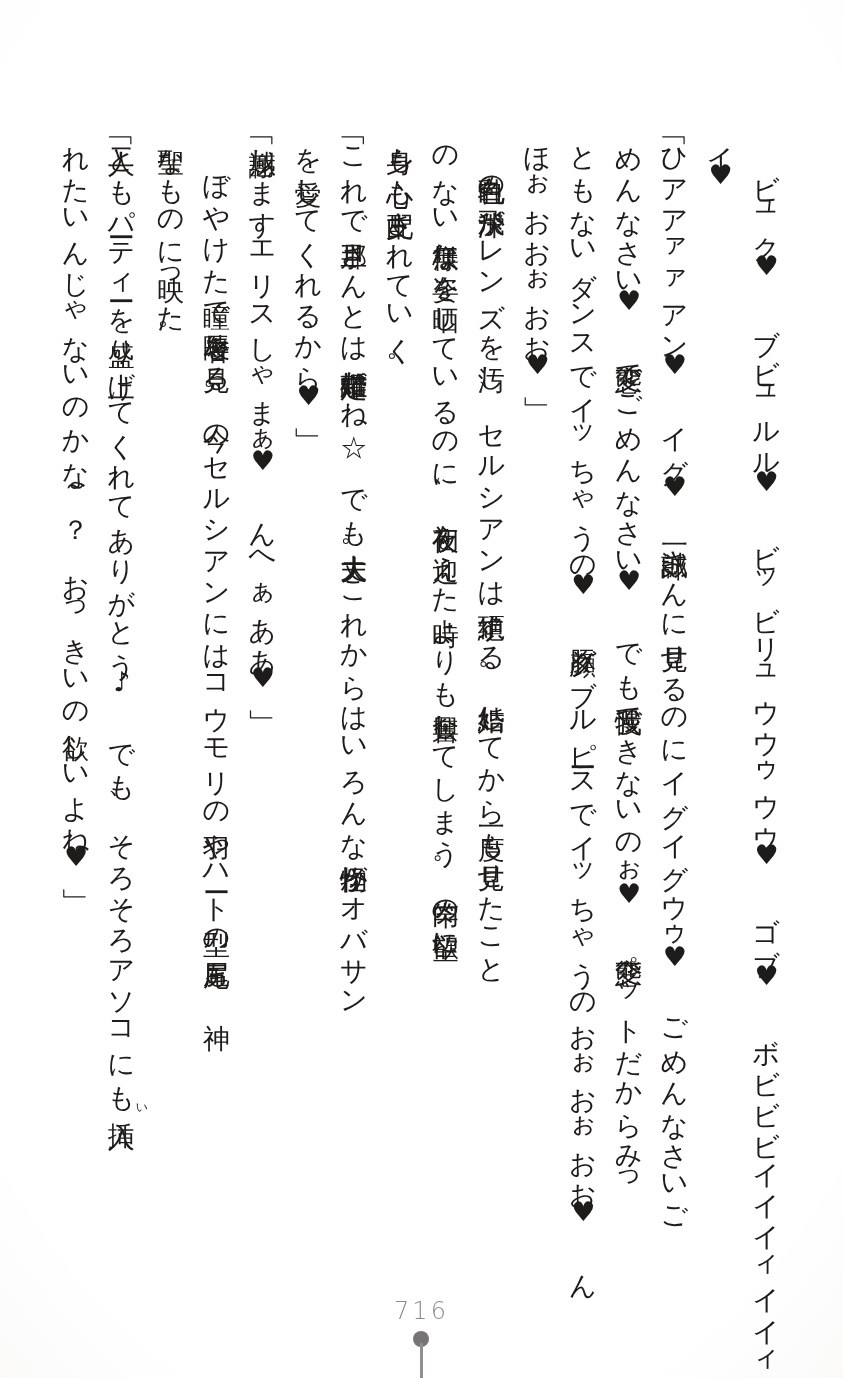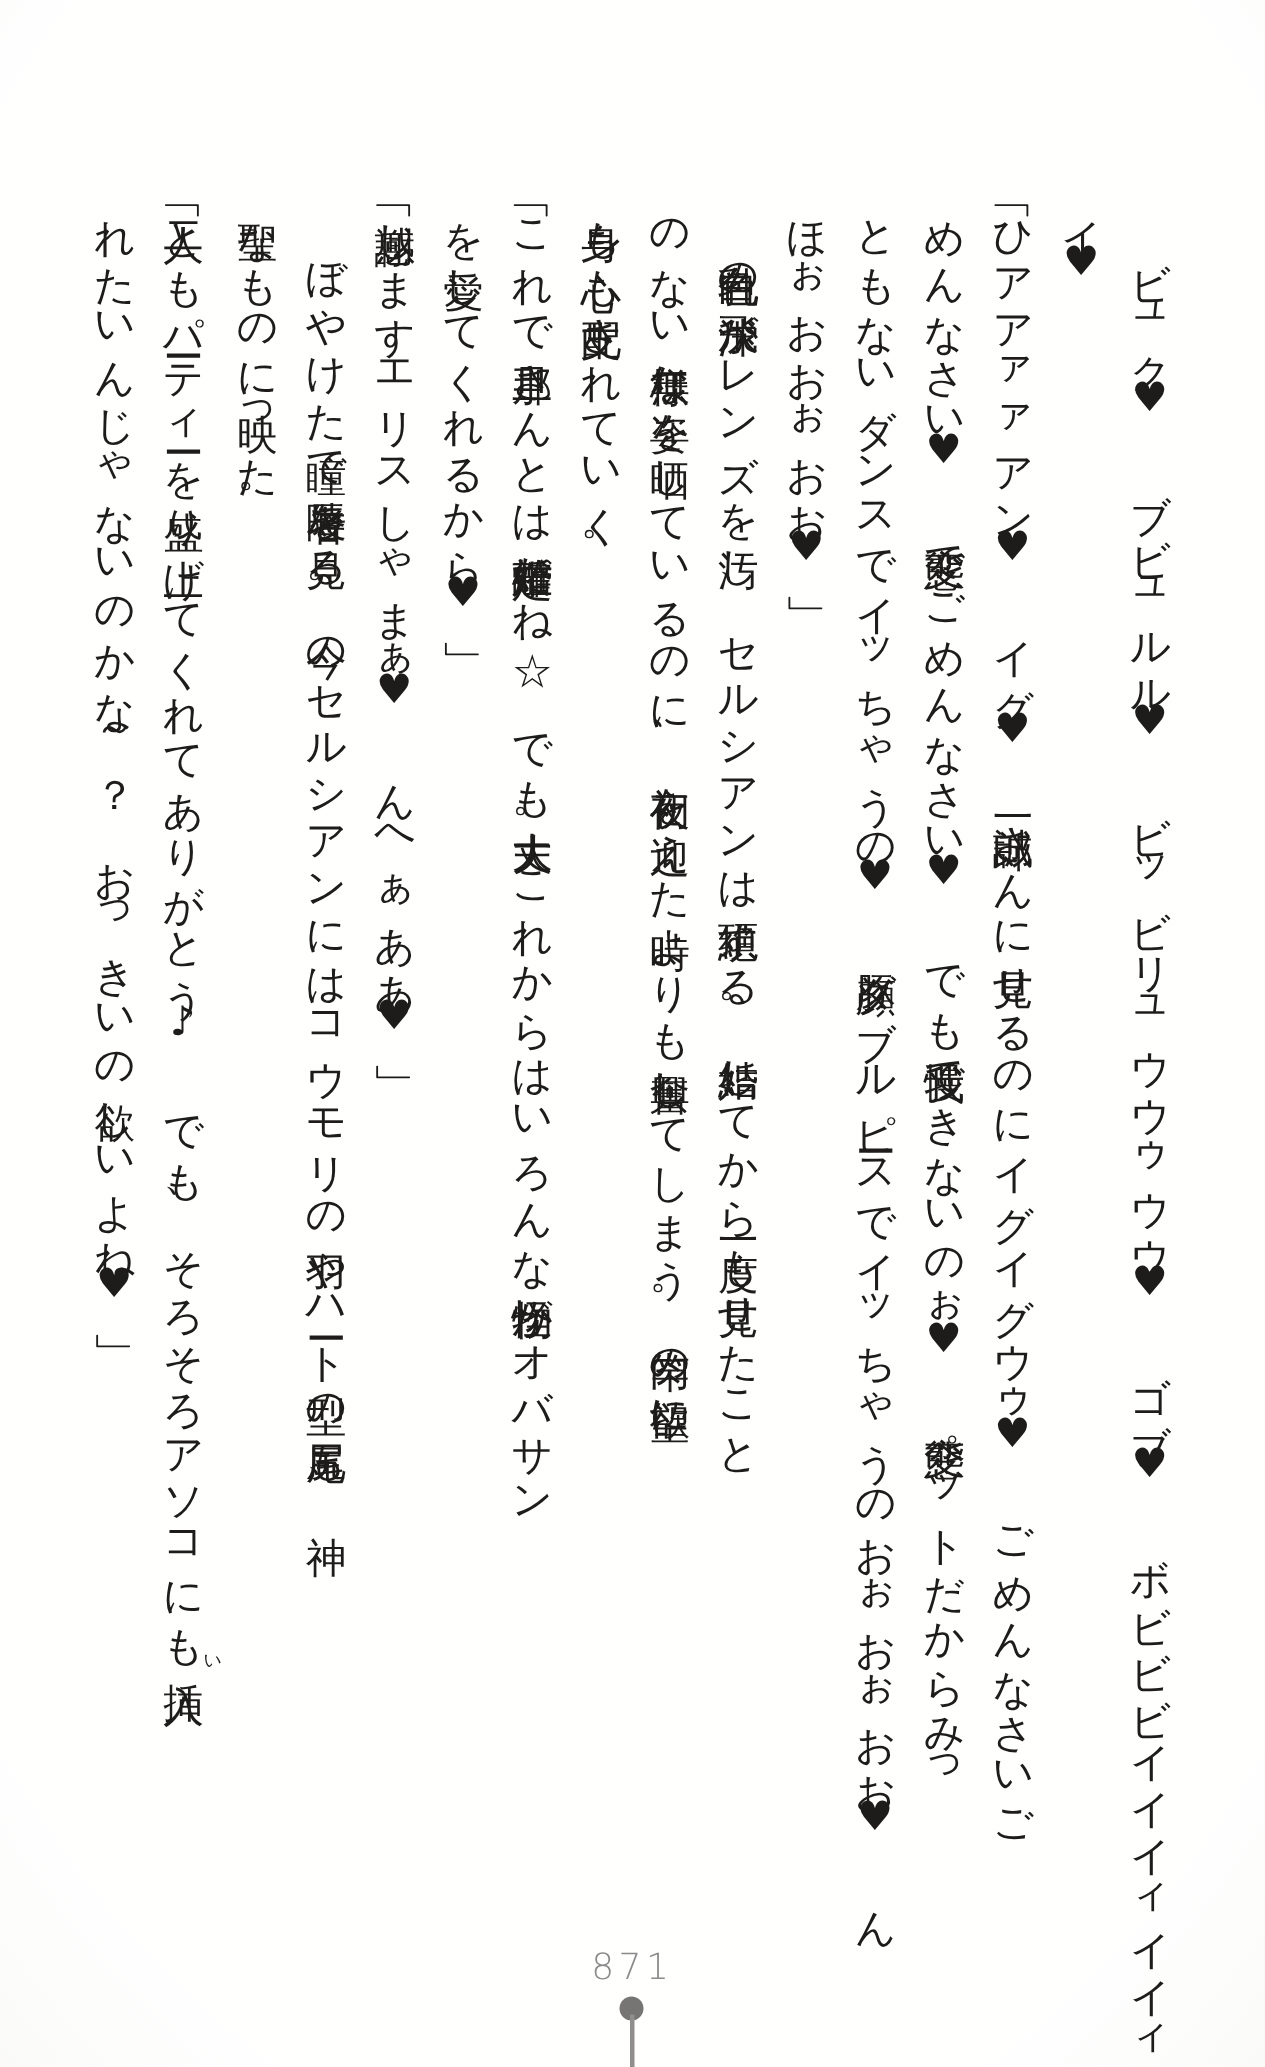--- a/index.html
+++ b/index.html
@@ -92,18 +92,18 @@
       <div class="line">身も心も支配されていく。</div>
       <div class="line">「これで旦那さんとは離婚確定だね☆　でも大丈夫。これからはいろんな怪物がオバサン</div>
       <div class="line">を愛してくれるから♥」</div>
       <div class="line">「感謝しますエリスしゃまぁ♥　んへぁああ♥」</div>
       <div class="line">　ぼやけた瞳で陵辱者を見る。今のセルシアンにはコウモリの羽やハート型の尻尾も、神</div>
       <div class="line">聖なものに映った。</div>
       <div class="line">「二人ともパーティーを盛り上げてくれてありがとう♪　でも、そろそろアソコにも<ruby>挿入<rt>い</rt></ruby></div>
       <div class="line">れたいんじゃないのかな～？　おっきいの欲しいよね♥」</div>
     </div>
 
-  <div class="page-number">871</div>
+  <div class="page-number">716</div>
 
   <div class="pin-dot"></div>
   <div class="pin-line"></div>
 
 </div>
 
 </body></html>

